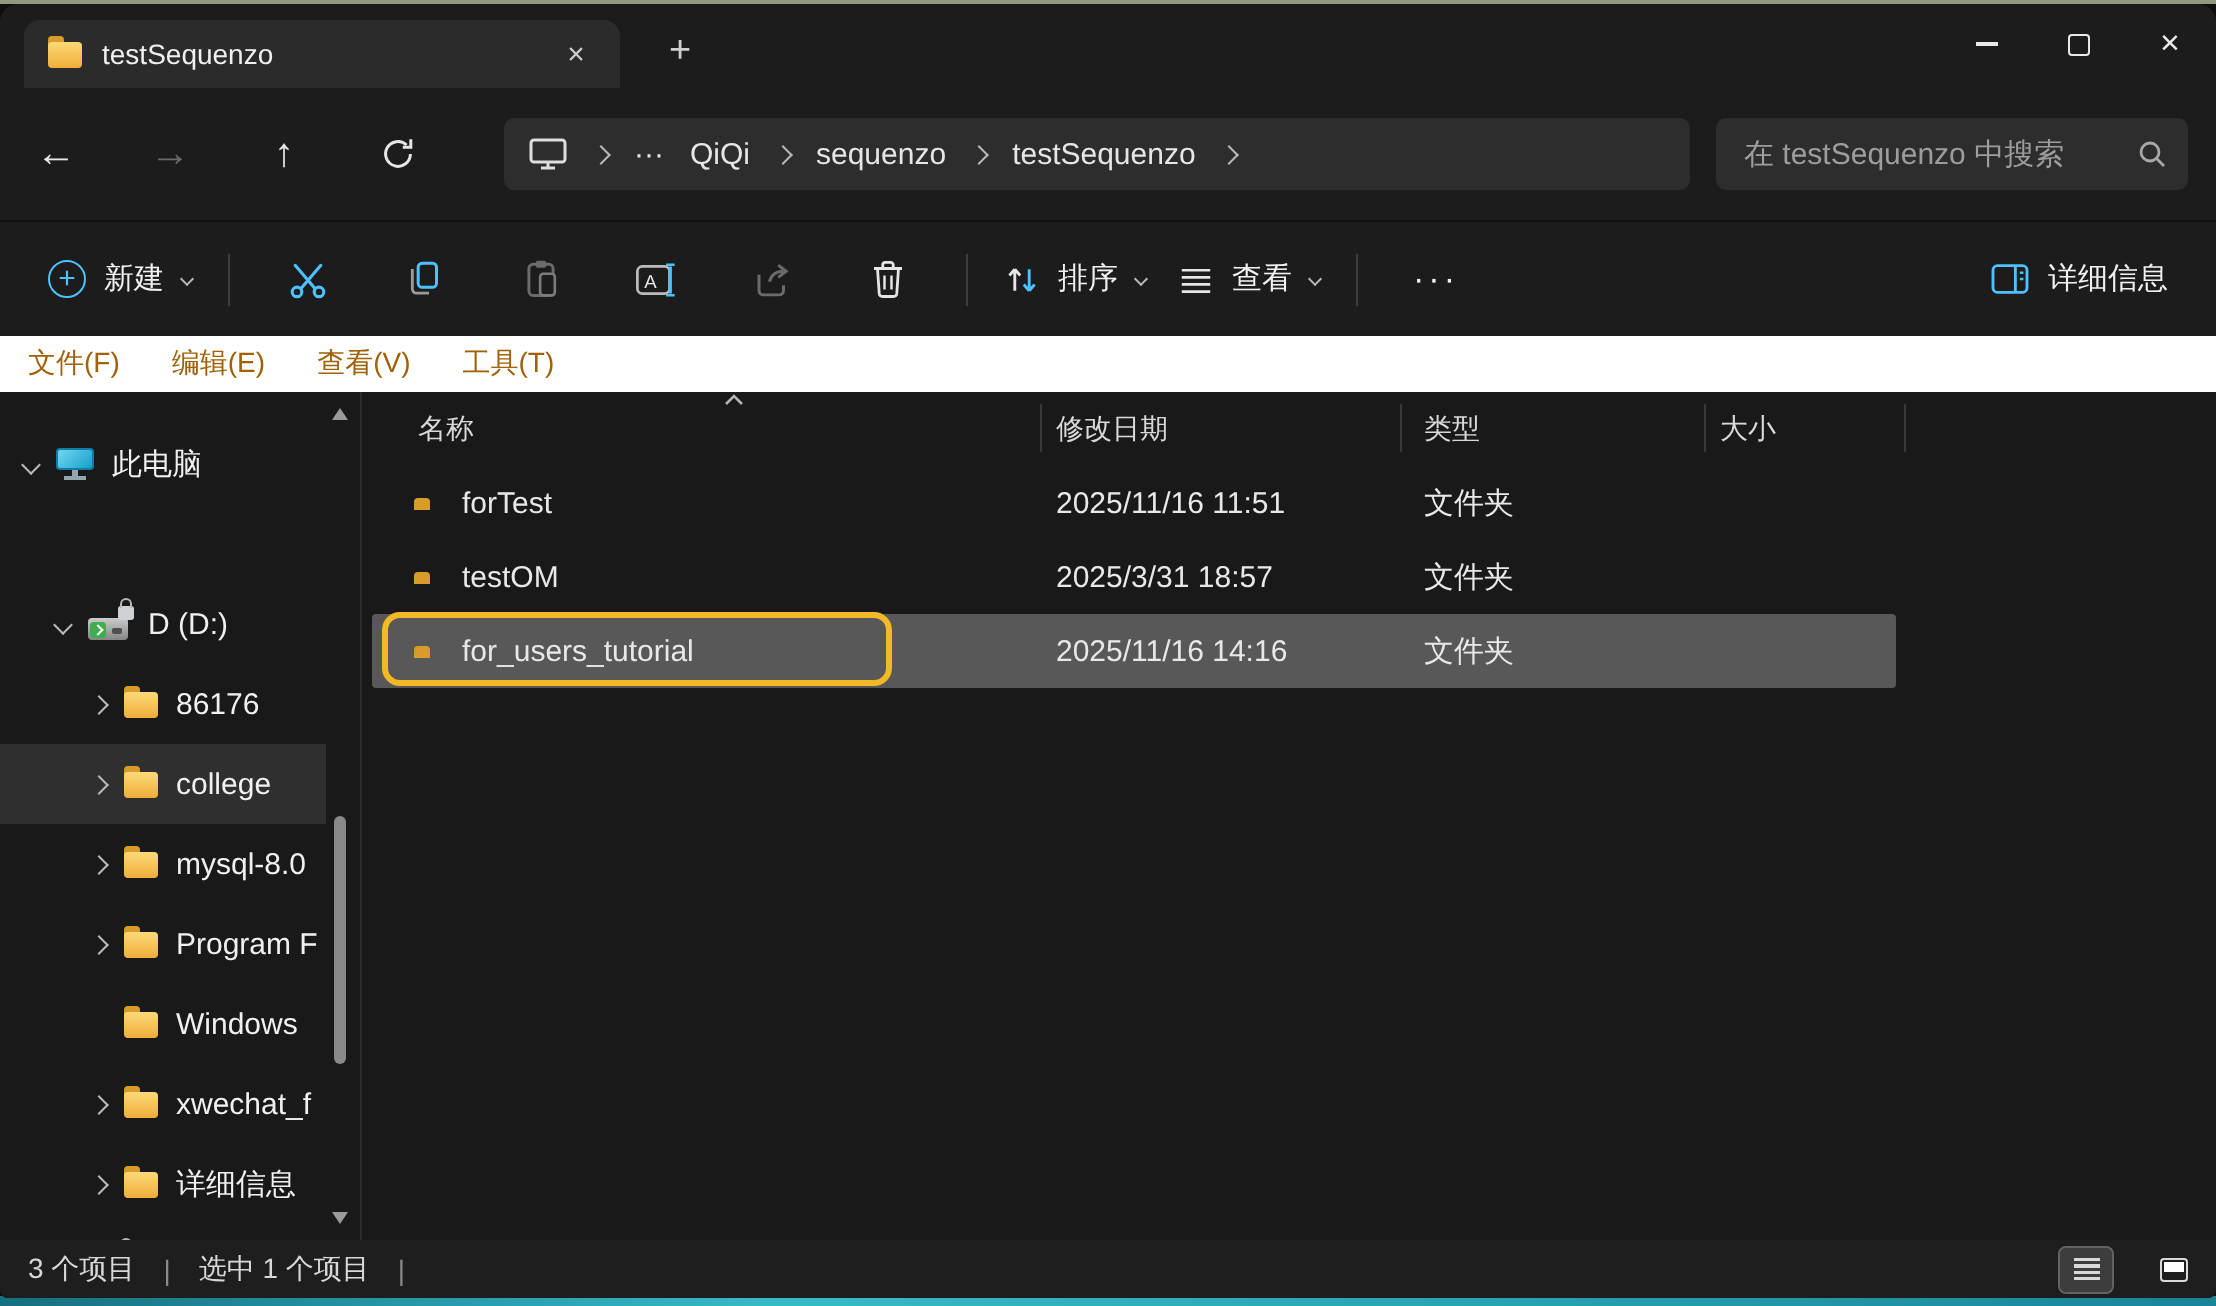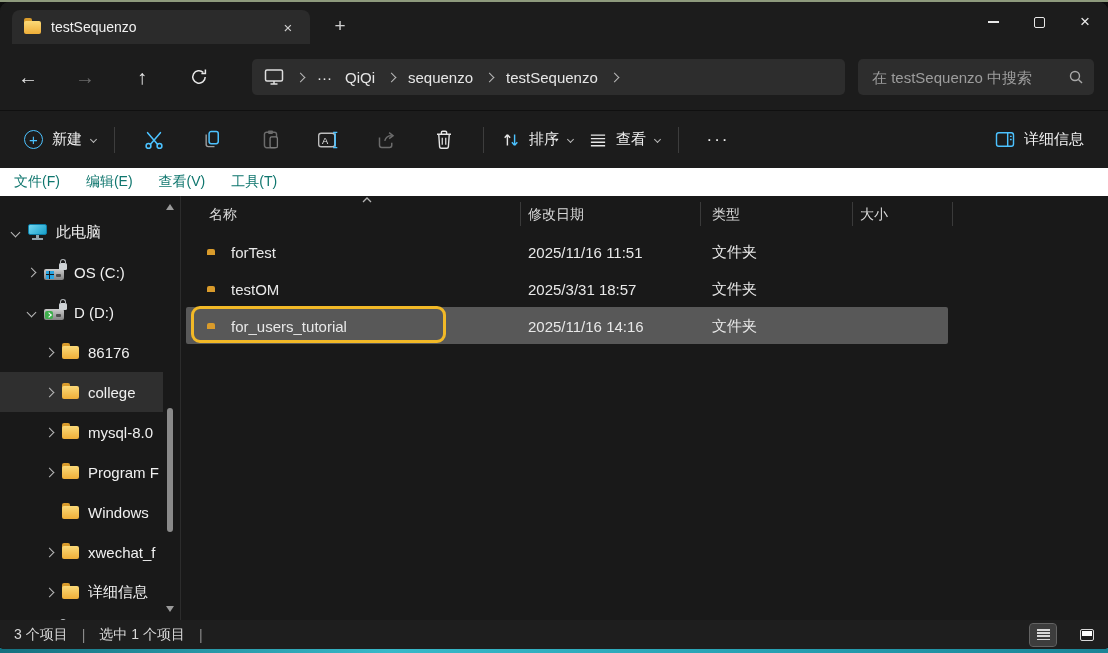--- a/index.html
+++ b/index.html
@@ -52,21 +52,21 @@
   .vline { width:1px; height:26px; background:#3d3d3d; margin:0 10px; flex:none; }
   .iconbtn { width:44px; height:38px; display:flex; align-items:center; justify-content:center;
     margin:0 7px; border-radius:4px; flex:none; }
   .plus-circle { width:19px; height:19px; border:1.6px solid #4cc2ff; border-radius:50%;
     color:#4cc2ff; display:flex; align-items:center; justify-content:center; font-size:15px; line-height:1; }
   .more-dots { color:#f0f0f0; font-size:17px; letter-spacing:2px; }
   .spacer { flex:1; }
 
   
   .menubar { height:28px; background:#ffffff; display:flex; align-items:center; gap:26px;
-    padding-left:14px; font-size:14px; color:#0f766e; }
+    padding-left:14px; font-size:14px; color:#a16207; }
 
   
   .content { position:absolute; top:194px; left:0; right:0; bottom:29px; background:#191919; }
   .sidebar { position:absolute; left:0; top:16px; width:163px; bottom:0; overflow:hidden; }
   .srow { position:absolute; left:0; width:163px; height:40px; display:flex; align-items:center; gap:9px; }
   .srow.lv0 { padding-left:12px; } .srow.lv1 { padding-left:28px; } .srow.lv2 { padding-left:46px; }
   .srow.sel { background:#2f2f2f; }
   .srow .lbl { color:#f0f0f0; font-size:15px; white-space:nowrap; }
   .chv-spacer { width:7px; flex:none; }
 
@@ -281,30 +281,20 @@
   <div class="content">
 
     <div class="sidebar">
       <div class="srow lv0" style="top:0">
         <span class="chv d"></span>
         <span class="mon">
             <span class="stand"></span>
           </span>
         <span class="lbl">此电脑</span>
       </div>
-      <div class="srow lv1" style="top:40px">
-        <span class="chv r"></span>
-        <span class="drive">
-            <span class="body"></span>
-            <span class="slot"></span>
-            <span class="oslogo"></span>
-            <span class="lock"></span>
-          </span>
-        <span class="lbl">OS (C:)</span>
-      </div>
       <div class="srow lv1" style="top:80px">
         <span class="chv d"></span>
         <span class="drive">
             <span class="body"></span>
             <span class="slot"></span>
             <span class="green"></span>
             <span class="lock"></span>
           </span>
         <span class="lbl">D (D:)</span>
       </div>

